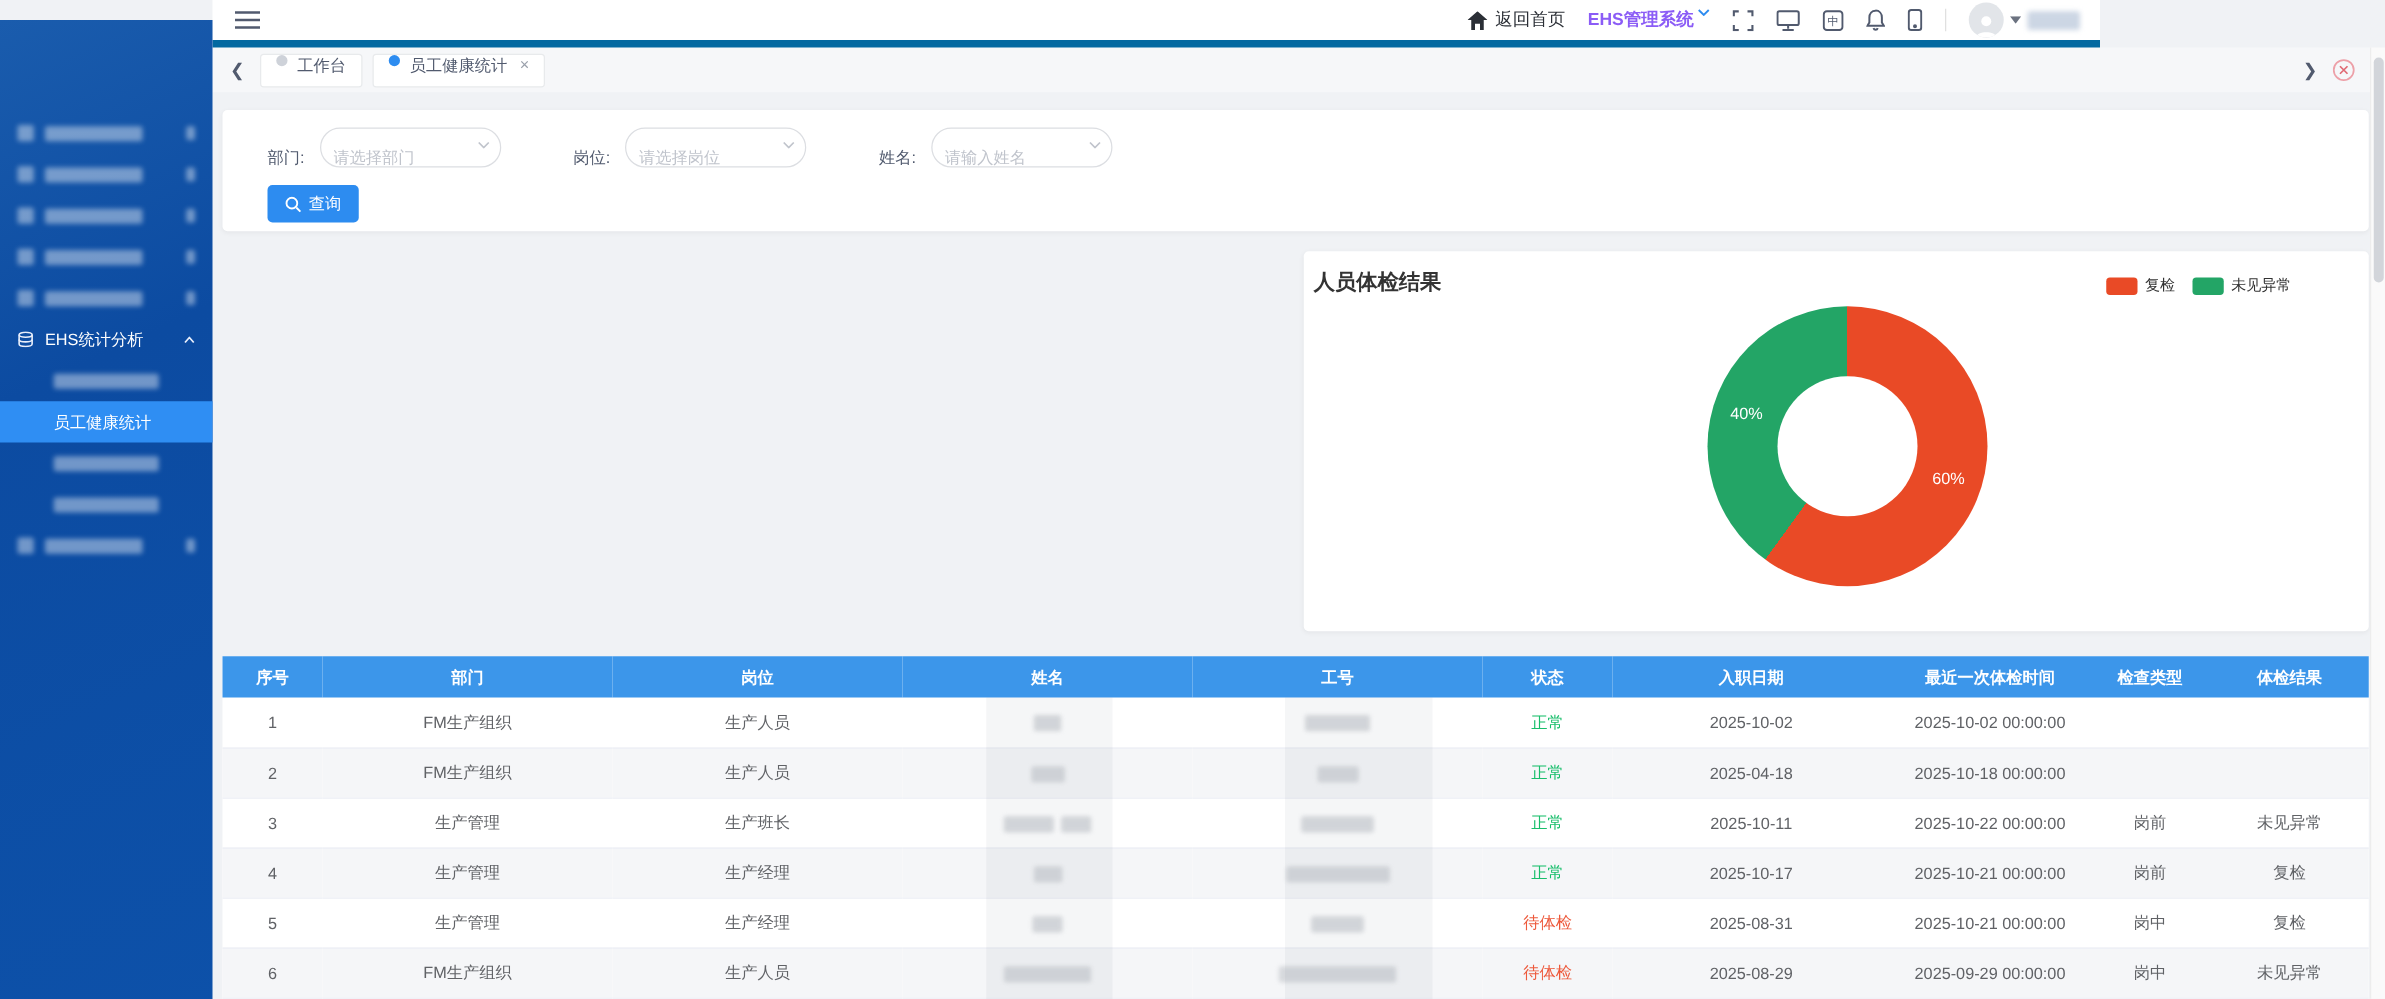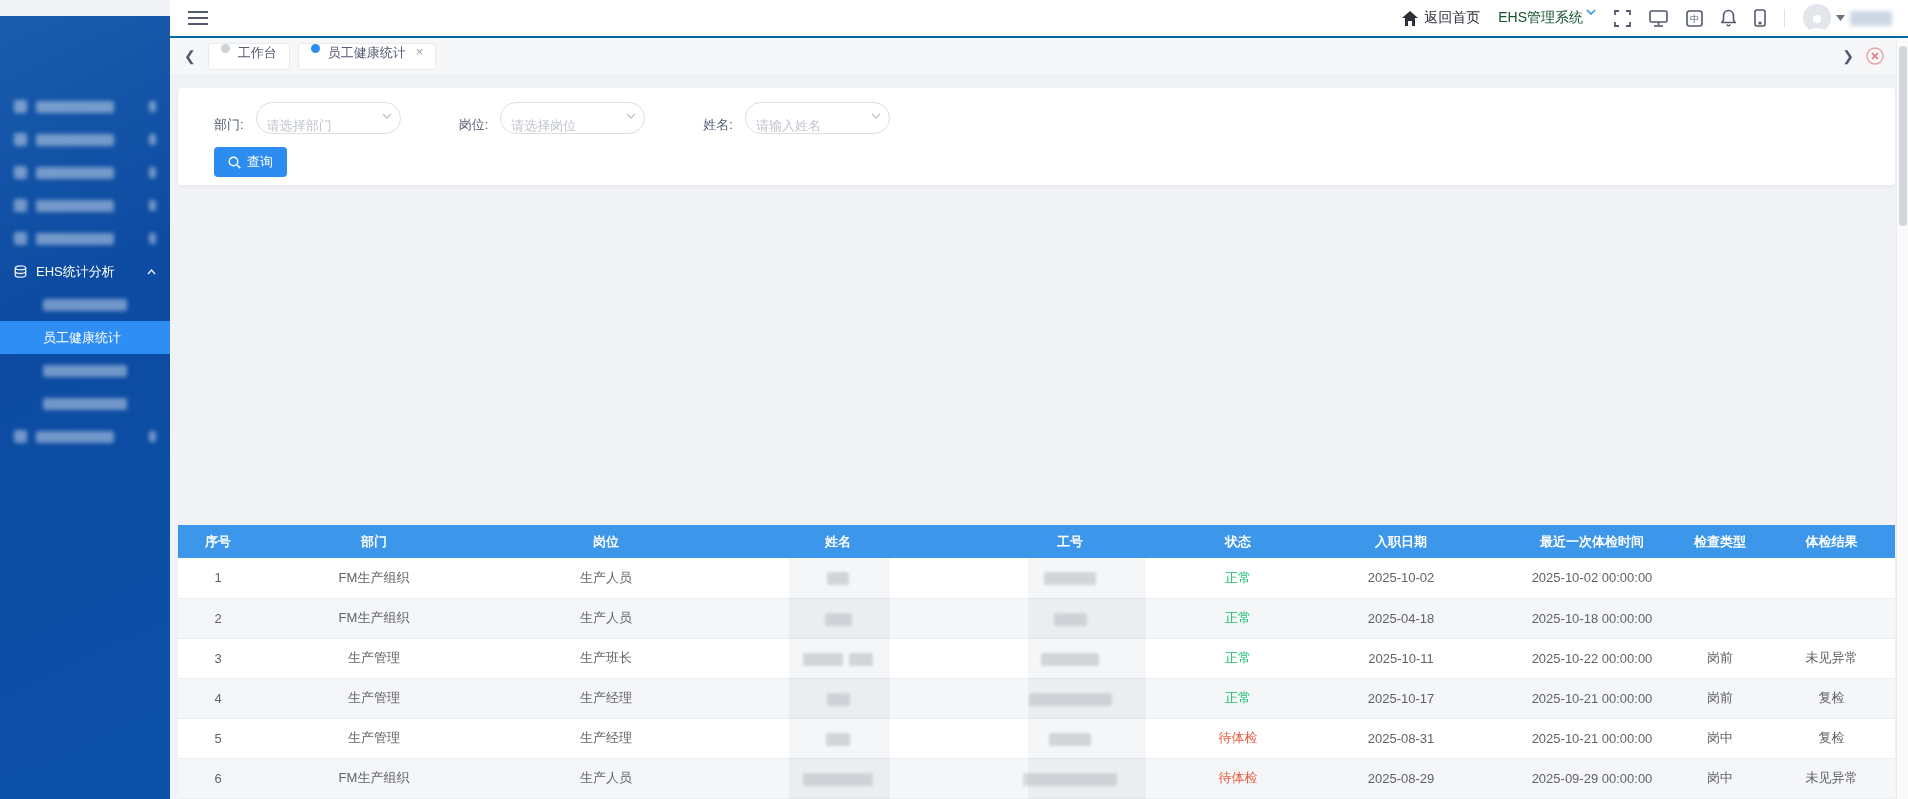--- a/index.html
+++ b/index.html
@@ -15,26 +15,26 @@
   .side-item .bar.icon { width:13px; height:13px; margin-right:9px; }
   .side-item .bar.text { width:78px; }
   .side-item .bar.chev { width:7px; height:11px; margin-left:auto; }
   .side-item.group { color:#ffffff; }
   .side-item.sub { padding-left:43px; }
   .side-item.sub .bar.text { width:84px; }
   .side-item.active-sub { background:#2f8ef3; color:#fff; height:33px; }
   .chev-up { margin-left:auto; }
 
   
-  .topbar { position:absolute; left:170px; top:0; width:1738px; height:38px; background:#fff;
-    display:flex; align-items:center; border-bottom:2px solid #0369a1; z-index:4; }
+  .topbar { position:absolute; left:170px; top:0; width:1510px; height:38px; background:#fff;
+    display:flex; align-items:center; border-bottom:6px solid #0369a1; z-index:4; }
   .hamburger { margin-left:18px; cursor:pointer; }
   .topbar-right { margin-left:auto; display:flex; align-items:center; gap:18px; padding-right:16px; color:#333; }
   .tb-link { display:flex; align-items:center; gap:6px; font-size:14px; color:#2b2f36; cursor:pointer; }
-  .tb-sys { color:#14532d; font-size:14px; display:flex; align-items:flex-start; gap:3px; cursor:pointer; }
+  .tb-sys { color:#8b5cf6; font-size:14px; display:flex; align-items:flex-start; gap:3px; cursor:pointer;font-weight:bold; }
   .tb-icon { display:flex; align-items:center; cursor:pointer; }
   .tb-divider { width:1px; height:18px; background:#e0e0e0; }
   .avatar-wrap { display:flex; align-items:center; gap:5px; cursor:pointer; }
   .avatar { width:28px; height:28px; border-radius:50%; background:#e2e5e9; display:flex; align-items:flex-end; justify-content:center; overflow:hidden; }
   .uname-redact { width:42px; height:15px; border-radius:2px; background:#ccd6e4; filter:blur(2px); }
 
   
   .tabbar { position:absolute; left:170px; top:38px; width:1726px; height:36px; background:#f6f7f9;
     display:flex; align-items:center; padding:0 10px; gap:8px; }
   .tab-chev { color:#515a6e; font-size:14px; cursor:pointer; padding:0 4px; user-select:none; }
@@ -301,20 +301,38 @@
         <svg width="13" height="13" viewBox="0 0 13 13">
             <circle cx="5.5" cy="5.5" r="4.3" fill="none" stroke="#fff" stroke-width="1.5"></circle>
             <line x1="9" y1="9" x2="12.3" y2="12.3" stroke="#fff" stroke-width="1.5"></line>
           </svg>
       </span>
       <span>查询</span>
     </button>
   </section>
 
 
+  <section class="card chart-card-right">
+    <h2 class="chart-title">人员体检结果</h2>
+    <div class="legend">
+        <span class="legend-item">
+          <span class="swatch" style="background: rgb(233, 74, 38);"></span>
+          <span class="lg-label">复检</span>
+        </span>
+        <span class="legend-item">
+          <span class="swatch" style="background: rgb(35, 165, 102);"></span>
+          <span class="lg-label">未见异常</span>
+        </span>
+      </div>
+    <div class="donut" style="left: 323px; top: 44px; background: conic-gradient(rgb(233, 74, 38) 0deg, rgb(233, 74, 38) 216deg, rgb(35, 165, 102) 216deg, rgb(35, 165, 102) 360deg);">
+        <div class="hole"></div>
+        <div class="donut-label" style="left: 192.84px; top: 138.266px;">60%</div>
+        <div class="donut-label" style="left: 31.1602px; top: 85.7336px;">40%</div>
+      </div>
+  </section>
 
   <section class="table-wrap">
     <table>
       <colgroup>
         <col style="width:80px">
           <col style="width:232px">
           <col style="width:232px">
           <col style="width:232px">
           <col style="width:232px">
         <col style="width:104px">

